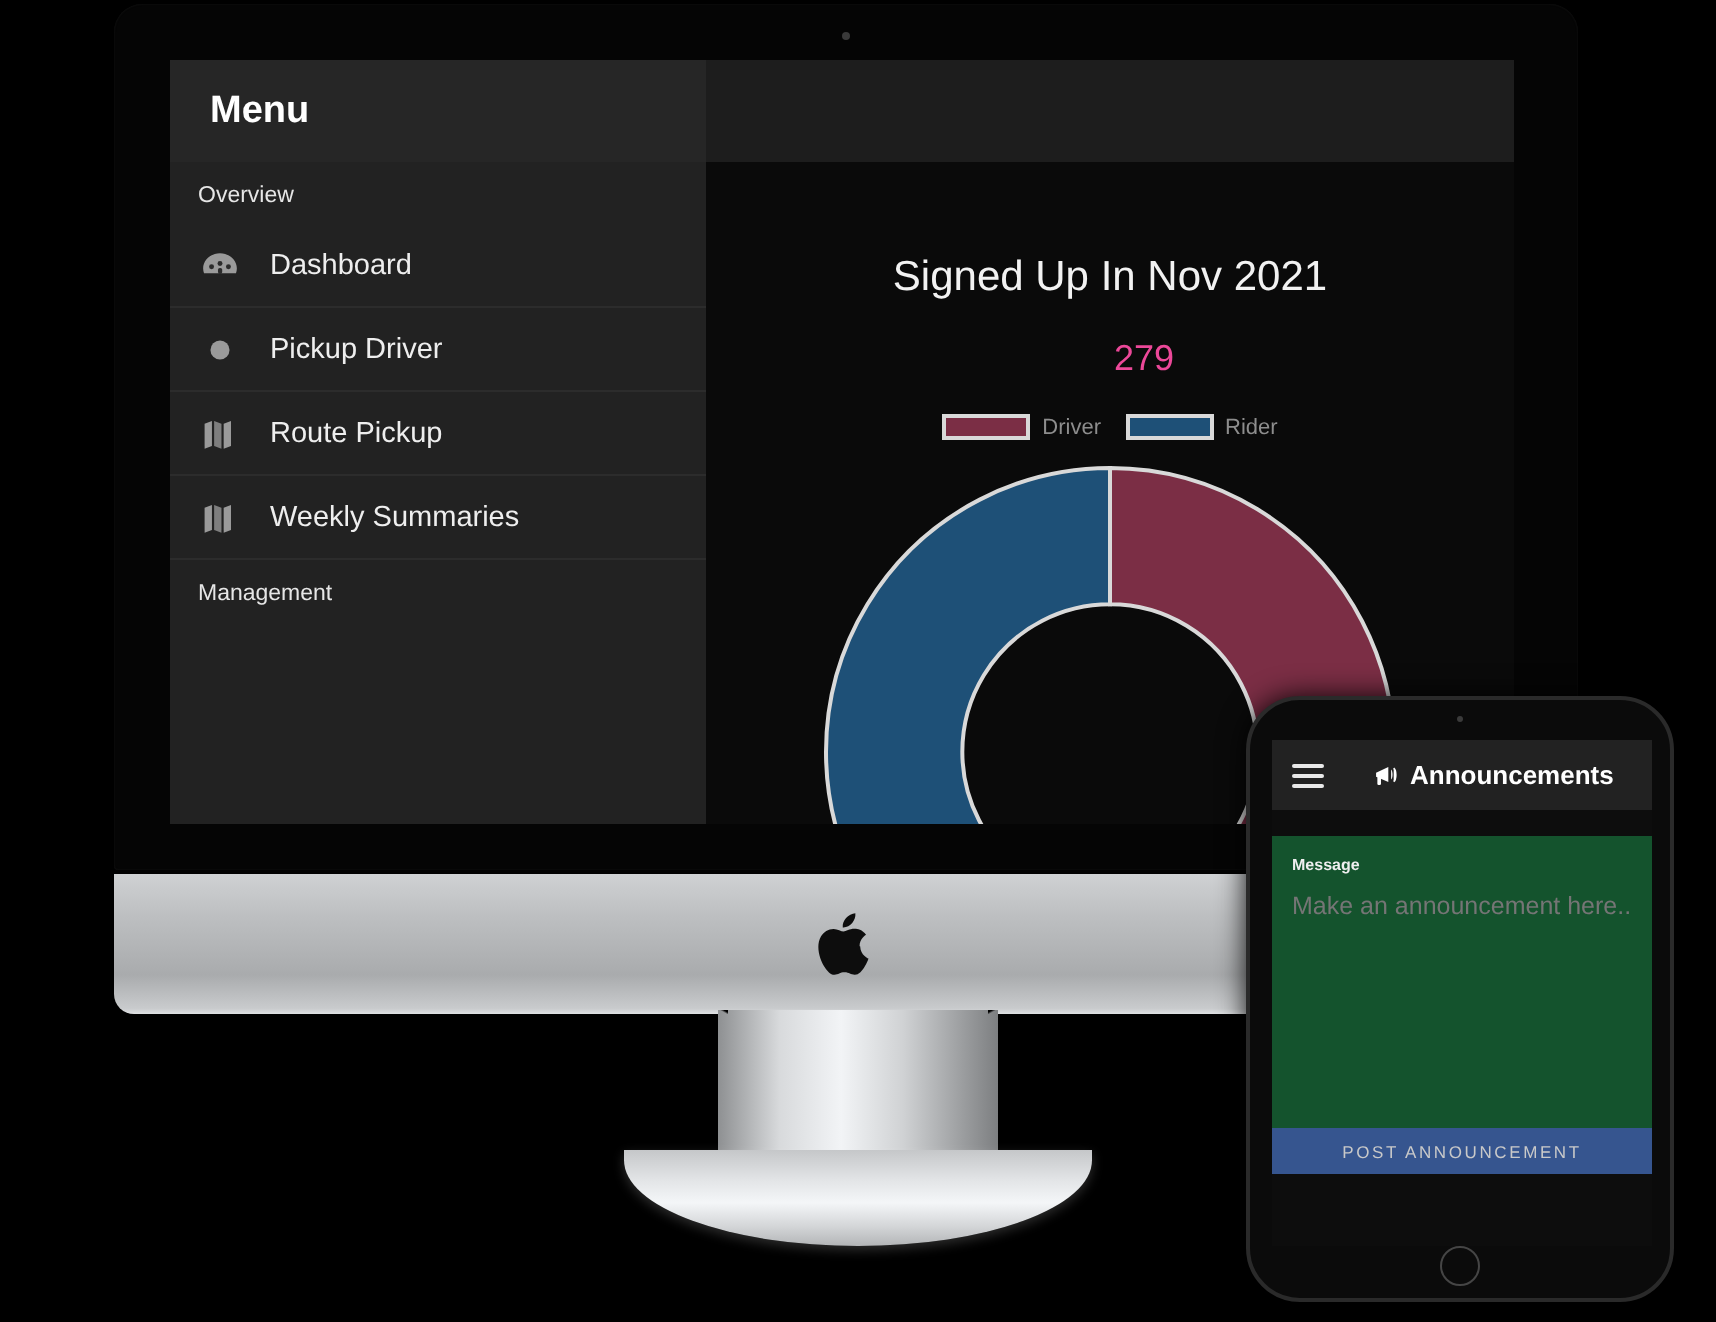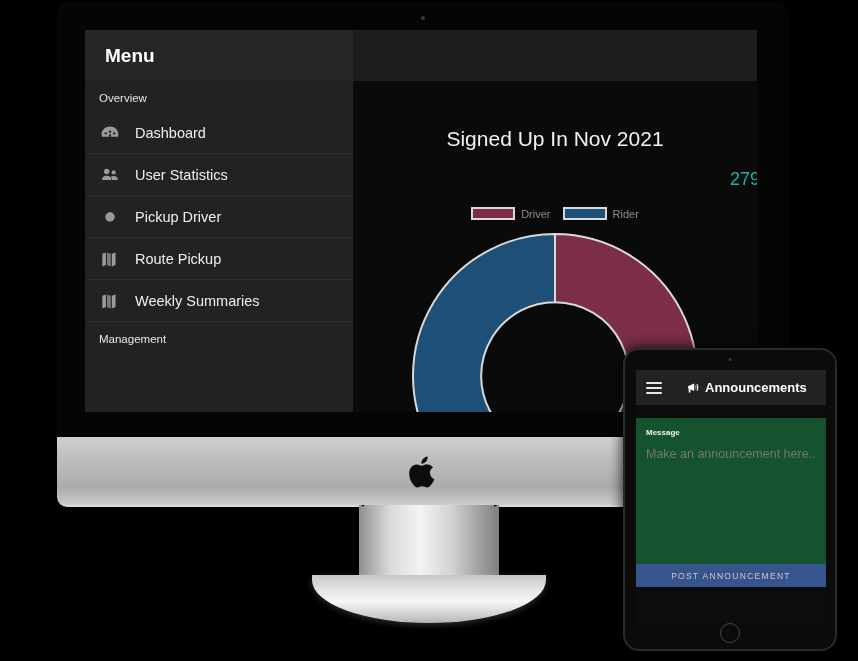--- a/index.html
+++ b/index.html
@@ -64,22 +64,22 @@
   #content-area {
     position: absolute; left: 268px; top: 51px; right: 0; bottom: 0;
     background: #0a0a0a;
   }
   #chart-title {
     position: absolute; left: 0; top: 46px; width: 100%;
     text-align: center; color: #f2f2f2;
     font-size: 21px; white-space: nowrap;
   }
   #chart-total {
-    position: absolute; left: 3px; top: 88px; width: 100%;
-    text-align: right; color: #14b8a6; font-size: 18px;
+    position: absolute; left: 17px; top: 88px; width: 100%;
+    text-align: center; color: #ec4899; font-size: 18px;
   }
   #legend {
     position: absolute; left: 0; top: 126px; width: 100%;
     display: flex; justify-content: center; gap: 12px; align-items: flex-start;
   }
   .legend-item { display: flex; align-items: center; gap: 6px; }
   .legend-swatch {
     width: 44px; height: 13px; border: 2px solid #d9d9d9;
   }
   .legend-label { color: #8d8d8d; font-size: 11px; }
@@ -116,21 +116,21 @@
     color: #9a9a9a;
   }
   .nav-label { color: #eeeeee; font-size: 14.5px; }
 
   
   #phone-frame {
     position: absolute; left: 623px; top: 348px;
     width: 214px; height: 303px;
     background: #0b0b0b;
     border: 2px solid #2a2a2a;
-    border-radius: 16px;
+    border-radius: 27px;
     z-index: 10;
     box-shadow: 0 0 14px rgba(0,0,0,.9);
   }
   #phone-cam {
     position: absolute; left: 50%; top: 8px; transform: translateX(-50%);
     width: 3px; height: 3px; border-radius: 50%; background: #3b3b3b;
   }
   #phone-home {
     position: absolute; left: 50%; bottom: 6px; transform: translateX(-50%);
     width: 20px; height: 20px; border-radius: 50%;
@@ -214,31 +214,20 @@
           <span class="nav-icon">
             <svg width="22" height="22" viewBox="0 0 24 24">
               <path fill="#9a9a9a" d="M12 5C6.9 5 2.8 8.8 2.8 13.4c0 .9.2 1.8.5 2.6h17.4c.3-.8.5-1.7.5-2.6C21.2 8.8 17.1 5 12 5z"></path>
               <circle cx="7.4" cy="12.4" r="1.35" fill="#2b2b2b"></circle>
               <circle cx="12" cy="10.6" r="1.35" fill="#2b2b2b"></circle>
               <circle cx="16.6" cy="12.4" r="1.35" fill="#2b2b2b"></circle>
               <rect x="10.9" y="13.1" width="2.3" height="3.2" rx="1" fill="#2b2b2b"></rect>
             </svg>
           </span>
           <span class="nav-label">Dashboard</span>
-        </div>
-        <div class="nav-item">
-          <span class="nav-icon">
-            <svg width="22" height="22" viewBox="0 0 24 24">
-              <circle cx="8.4" cy="8.2" r="2.9" fill="#9a9a9a"></circle>
-              <circle cx="16" cy="9.2" r="2.3" fill="#9a9a9a"></circle>
-              <path fill="#9a9a9a" d="M3.2 17.4c0-2.9 2.3-4.5 5.2-4.5s5.2 1.6 5.2 4.5H3.2z"></path>
-              <path fill="#9a9a9a" d="M14.2 17.4c0-1.6-.6-2.9-1.5-3.8.9-.4 2-.6 3.3-.6 2.6 0 4.6 1.3 4.6 4.4h-6.4z"></path>
-            </svg>
-          </span>
-          <span class="nav-label">User Statistics</span>
         </div>
         <div class="nav-item">
           <span class="nav-icon">
             <svg width="22" height="22" viewBox="0 0 24 24">
               <circle cx="12" cy="12" r="5.2" fill="#9a9a9a"></circle>
             </svg>
           </span>
           <span class="nav-label">Pickup Driver</span>
         </div>
         <div class="nav-item">

